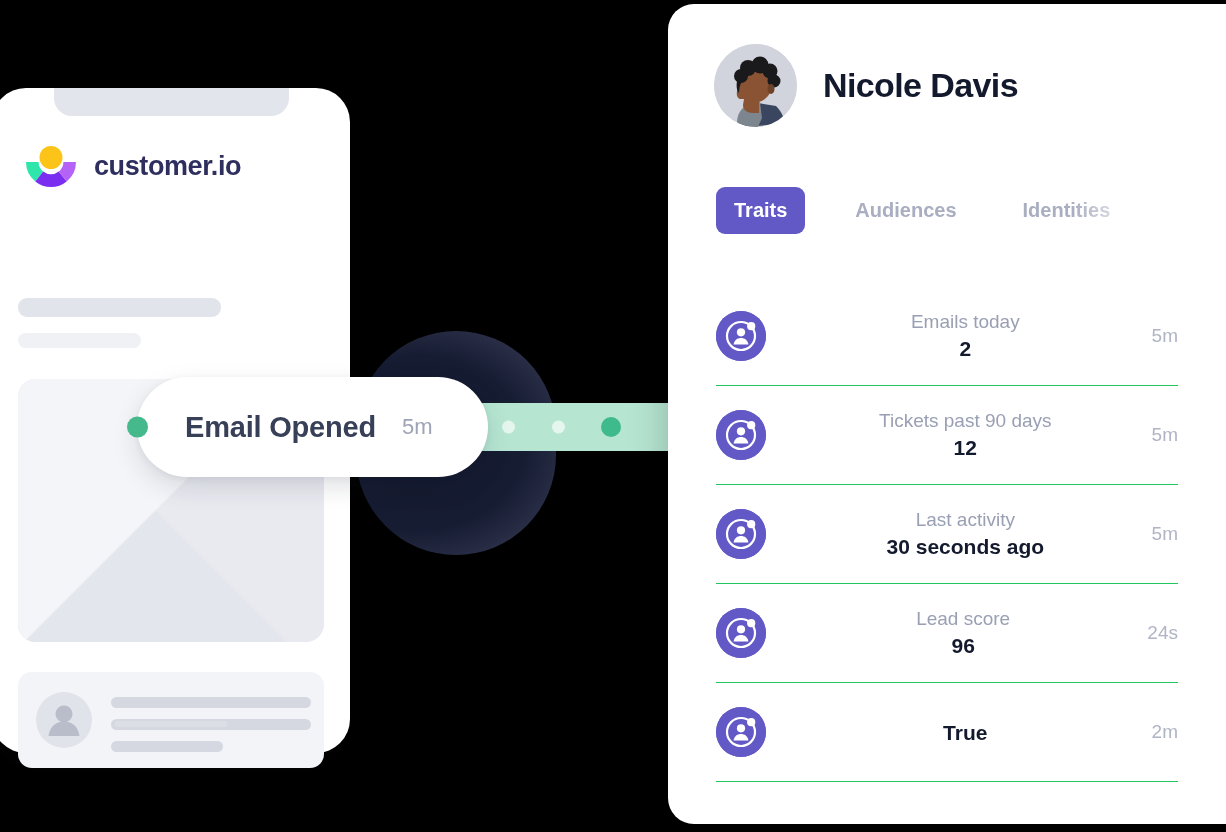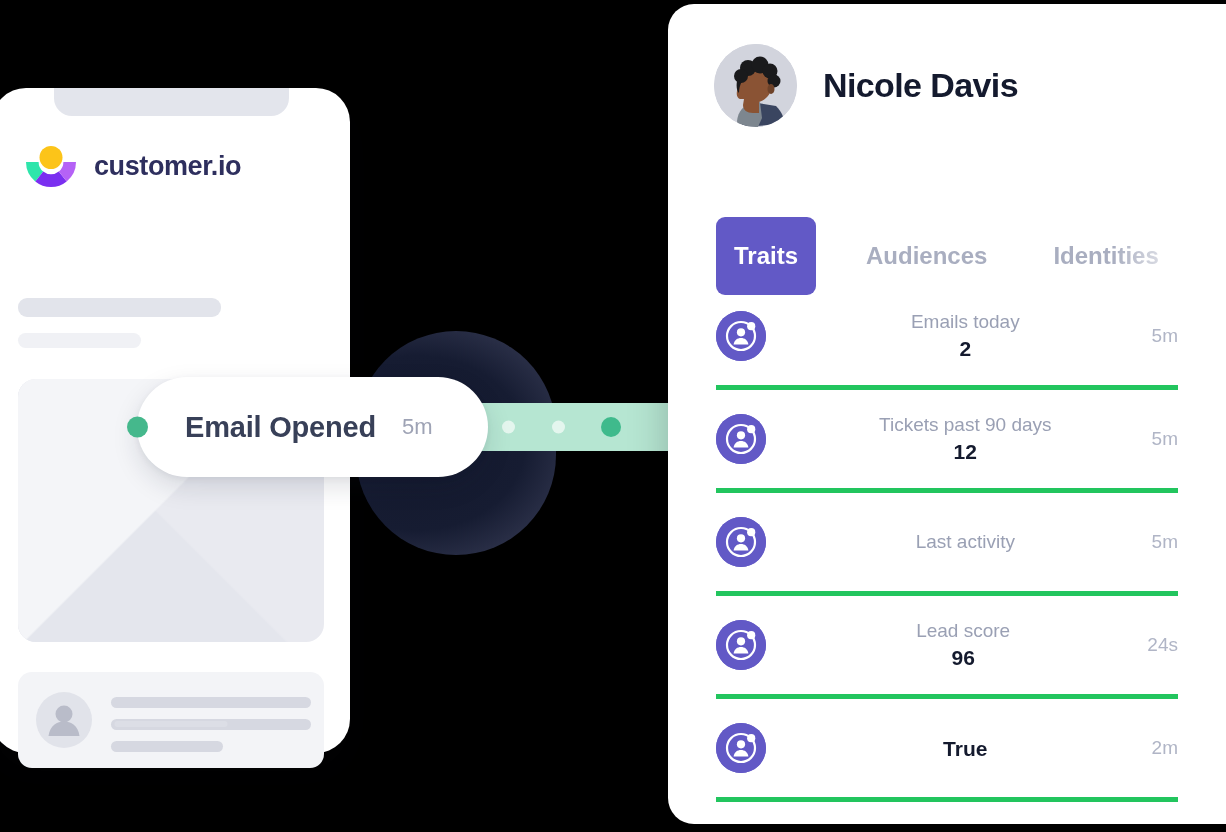--- a/index.html
+++ b/index.html
@@ -240,28 +240,27 @@
 
   
   #tabs {
     position: absolute;
     left: 48px;
     top: 183px;
     display: flex;
     align-items: center;
   }
   .tab {
-    font-size: 24px;
+    font-size: 20px;
     font-weight: bold;
     color: #a9aec0;
-    padding: 25px 18px;
+    padding: 12px 18px;
     border-radius: 9px;
     cursor: pointer;
     white-space: nowrap;
-    margin-top: 30px;
   }
   .tab.active {
     background: #6259c6;
     color: #ffffff;
   }
   #tab-audiences { margin-left: 32px; }
   #tab-identities {
     margin-left: 30px;
     -webkit-mask-image: linear-gradient(to right, #000 0%, #000 55%, rgba(0,0,0,0.25) 100%);
     mask-image: linear-gradient(to right, #000 0%, #000 55%, rgba(0,0,0,0.25) 100%);
@@ -272,21 +271,21 @@
     position: absolute;
     left: 48px;
     top: 283px;
     width: 462px;
   }
   .trait-row {
     position: relative;
     display: flex;
     align-items: center;
     height: 98px;
-    border-bottom: 5px solid #22c55e;
+    border-bottom: 1px solid #22c55e;
   }
   .trait-icon {
     width: 50px;
     height: 50px;
     border-radius: 50%;
     background: #6259c6;
     flex-shrink: 0;
     display: flex;
     align-items: center;
     justify-content: center;
@@ -442,20 +441,21 @@
           <svg viewBox="0 0 50 50" width="50" height="50" aria-hidden="true">
             <circle cx="25" cy="25" r="25" fill="#6259c6"></circle>
             <circle cx="25" cy="25" r="14" fill="none" stroke="#ffffff" stroke-width="2.2"></circle>
             <circle cx="35.2" cy="15.2" r="4.1" fill="#ffffff"></circle>
             <circle cx="25" cy="21.3" r="4.1" fill="#ffffff"></circle>
             <path d="M17.6 33.4 C18.4 29 21.4 27 25 27 C28.6 27 31.6 29 32.4 33.4 Z" fill="#ffffff"></path>
           </svg>
         </div>
         <div class="trait-text">
           <div class="trait-label">Last activity</div>
+          <div class="trait-value">30 seconds ago</div>
         </div>
         <div class="trait-time">5m</div>
       </div>
 
       <div class="trait-row">
         <div class="trait-icon">
           <svg viewBox="0 0 50 50" width="50" height="50" aria-hidden="true">
             <circle cx="25" cy="25" r="25" fill="#6259c6"></circle>
             <circle cx="25" cy="25" r="14" fill="none" stroke="#ffffff" stroke-width="2.2"></circle>
             <circle cx="35.2" cy="15.2" r="4.1" fill="#ffffff"></circle>

